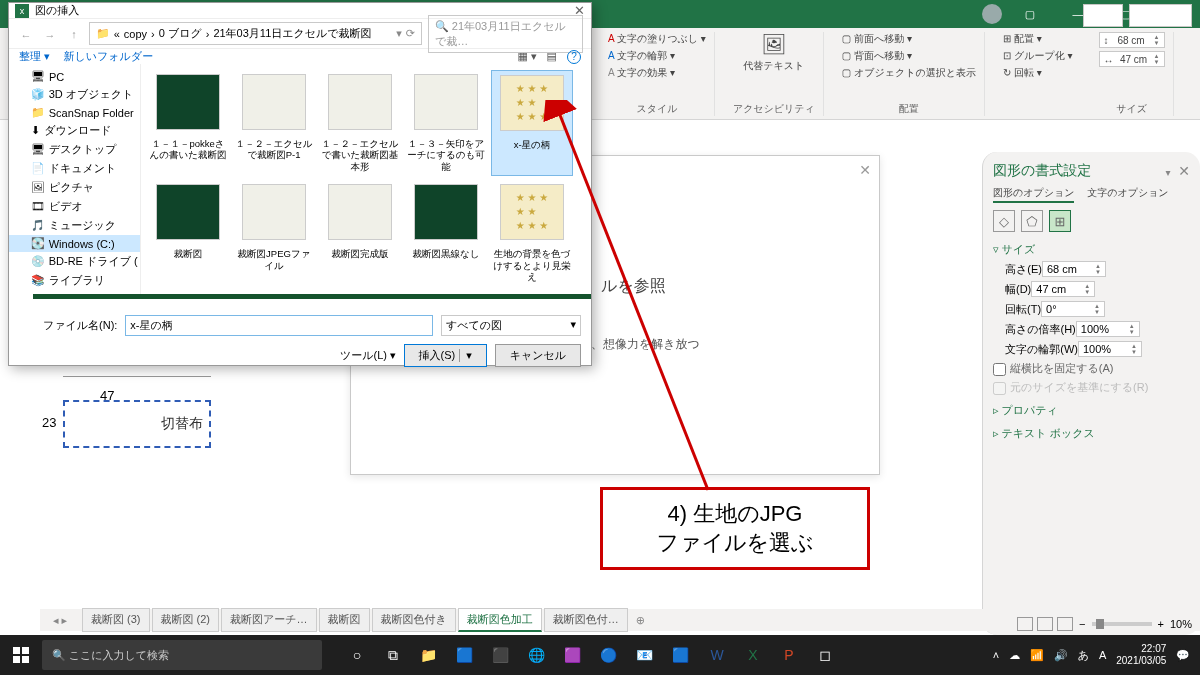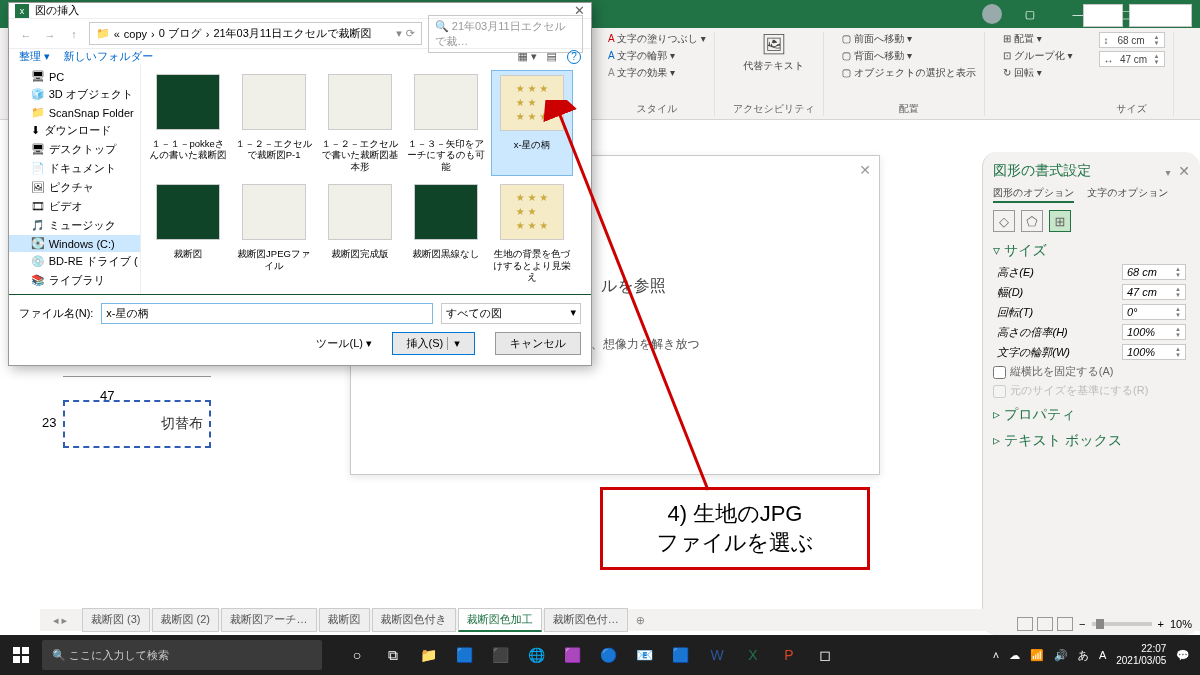--- a/index.html
+++ b/index.html
@@ -36,22 +36,22 @@
 
 
 #fmtpanel { position: absolute; right: 0; top: 152px; bottom: 40px; width: 218px; background: #f3f2f1; border-left: 1px solid #d5d5d5; padding: 10px; font-size: 11px; border-radius: 15px; }
 #fmtpanel h3 { font-size: 14px; font-weight: normal; color: #217346; margin-bottom: 6px; display:flex; justify-content:space-between; align-items:center; }
 #fmtpanel .opt-tabs { font-size: 10px; margin: 4px 0 10px; color: #444; }
 #fmtpanel .opt-tabs span { margin-right: 10px; }
 #fmtpanel .opt-tabs span.active { border-bottom: 2px solid #217346; padding-bottom: 3px; }
 .ico-row { display: flex; gap: 6px; margin-bottom: 10px; }
 .ico-row .ib { width: 22px; height: 22px; border: 1px solid #999; display: flex; align-items: center; justify-content: center; color: #666; font-size: 13px; }
 .ico-row .ib.sel { background: #c8e6c9; border-color: #217346; }
-#fmtpanel .section-h { font-size: 14px; color: #217346; margin: 8px 0 4px; }
-#fmtpanel .prop { display: flex; justify-content: space-between; align-items: center; margin: 4px 4px; font-style: italic; }
+#fmtpanel .section-h { font-size: 11px; color: #217346; margin: 8px 0 4px; }
+#fmtpanel .prop { display: flex; justify-content: flex-start; align-items: center; margin: 4px 12px; }
 #fmtpanel .propval { border: 1px solid #c9c9c9; background: #fff; padding: 1px 4px; width: 64px; display: flex; justify-content: space-between; align-items: center; }
 #fmtpanel .cb { margin: 4px 0; display: flex; gap: 4px; align-items: flex-end; color: #666; }
 
 
 #dlg { position: absolute; left: 8px; top: 2px; width: 584px; height: 364px; background: #fff; border: 1px solid #999; box-shadow: 3px 3px 12px rgba(0,0,0,0.3); z-index: 100; display: flex; flex-direction: column; }
 #dlg .titlebar { height: 26px; display: flex; align-items: center; padding: 0 6px; border-bottom: 1px solid #eee; justify-content: space-between; }
 #dlg .titlebar .left { display: flex; align-items: center; gap: 6px; }
 #dlg .excel-ico { width: 14px; height: 14px; background: #217346; color: #fff; font-size: 9px; display: flex; align-items: center; justify-content: center; }
 #dlg .navrow { height: 30px; display: flex; align-items: center; padding: 0 8px; gap: 6px; border-bottom: 1px solid #eee; }
 #dlg .navrow .arrowbtn { color: #999; width: 18px; text-align: center; }
@@ -67,25 +67,25 @@
 #dlg .tree .t.sel { background: #cce8ff; }
 #dlg .tree .t .tico { font-size: 11px; }
 #dlg .files { flex: 1; padding: 6px; display: flex; flex-wrap: wrap; align-content: flex-start; gap: 4px; }
 #dlg .file { width: 82px; display: flex; flex-direction: column; align-items: center; gap: 8px; padding: 4px 2px; }
 #dlg .file.sel { background: #cce8ff; border: 1px solid #7ab8e6; }
 #dlg .file .th { width: 64px; height: 56px; border: 1px solid #ccc; background: #f0f0e8; display: flex; align-items: center; justify-content: center; font-size: 9px; overflow: hidden; }
 #dlg .file .th.dark { background: #0f4429; }
 #dlg .file .th.stars { background: #f5ecc7; position: relative; }
 #dlg .file .th.stars::before { content:"★ ★ ★\A★ ★\A★ ★ ★"; white-space: pre; color: #caa93f; font-size: 10px; line-height: 14px; }
 #dlg .file .fn { font-size: 9.5px; text-align: center; line-height: 1.2; }
-#dlg .footer { border-top: 1px solid #14532d; padding: 8px 10px 10px; }
+#dlg .footer { border-top: 5px solid #14532d; padding: 16px 10px 10px; margin-left: 24px; }
 #dlg .footer .fnrow { display: flex; gap: 8px; align-items: center; margin-bottom: 8px; }
 #dlg .footer .fnrow .in { border: 1px solid #7ab8e6; flex: 1; padding: 2px 4px; background: #fff; }
 #dlg .footer .fnrow .sel { border: 1px solid #c9c9c9; width: 140px; padding: 2px 4px; display: flex; justify-content: space-between; }
-#dlg .footer .btnrow { display: flex; justify-content: flex-end; gap: 20px; align-items: center; text-align: center; }
+#dlg .footer .btnrow { display: flex; justify-content: flex-end; gap: 8px; align-items: center; text-align: center; }
 #dlg .footer .btn { border: 1px solid #999; padding: 3px 14px; background: #e8e8e8; display: flex; align-items: center; gap: 4px; }
 #dlg .footer .btn.insert { border-color: #0078d7; }
 
 
 #insertimg-panel { position: absolute; left: 350px; top: 155px; width: 530px; height: 320px; border: 1px solid #c9c9c9; background: #fff; z-index: 50; box-shadow: 0 2px 8px rgba(0,0,0,0.1); }
 #insertimg-panel .close { position: absolute; right: 8px; top: 6px; color: #999; font-size: 14px; }
 
 
 #sheets { position: absolute; left: 40px; bottom: 44px; right: 0; height: 22px; display: flex; align-items: center; background: #f3f2f1; font-size: 11px; gap: 2px; }
 #sheets .nav { width: 40px; text-align: center; color: #888; }

